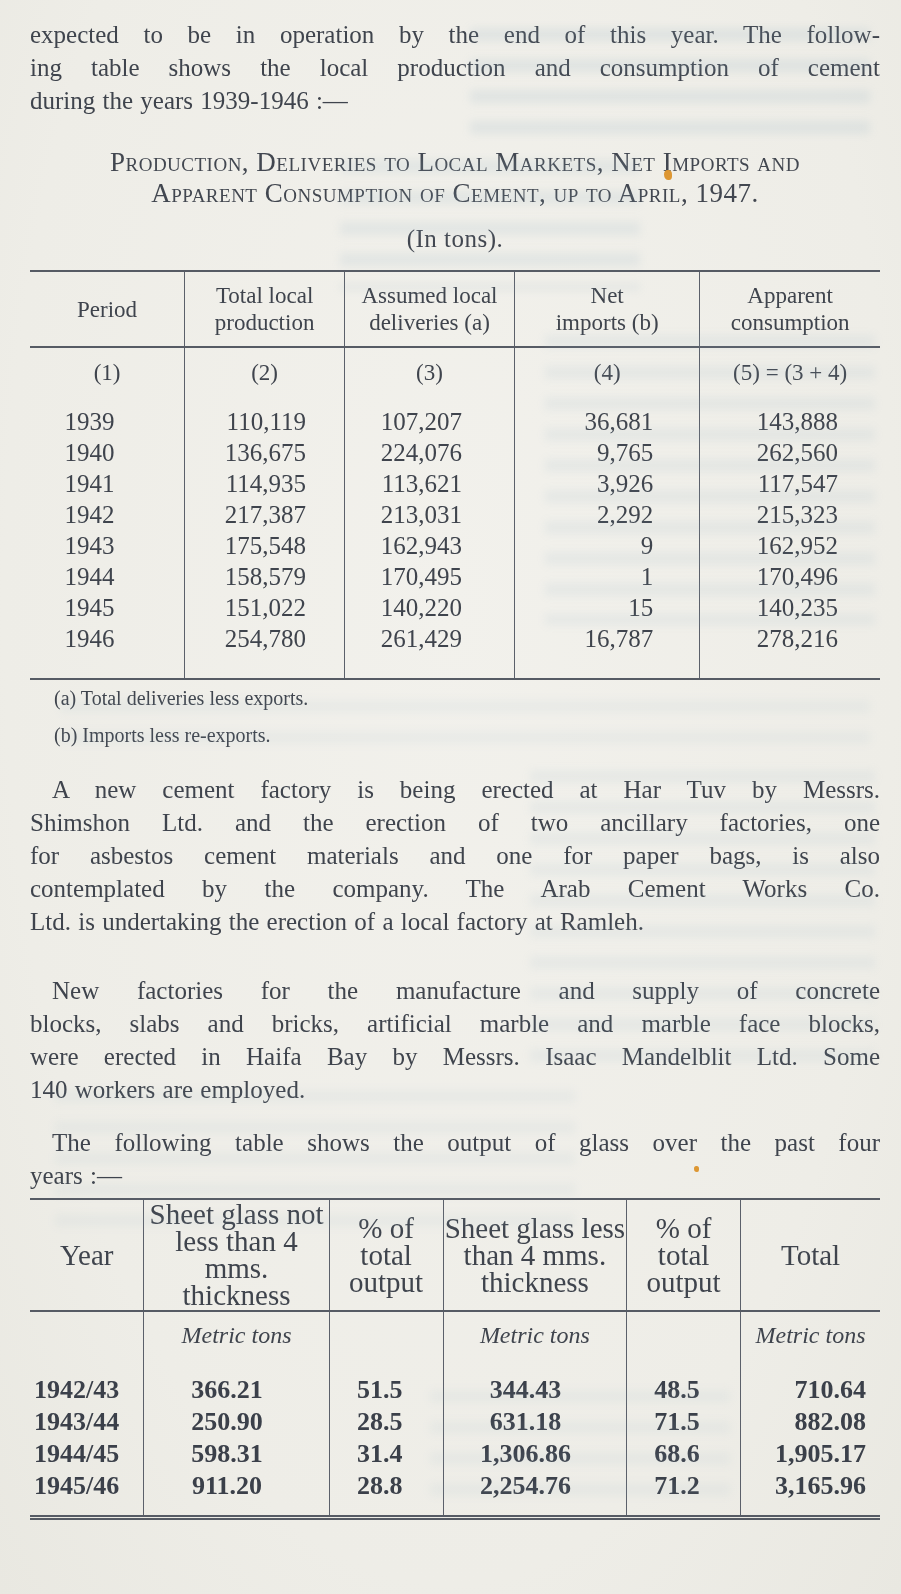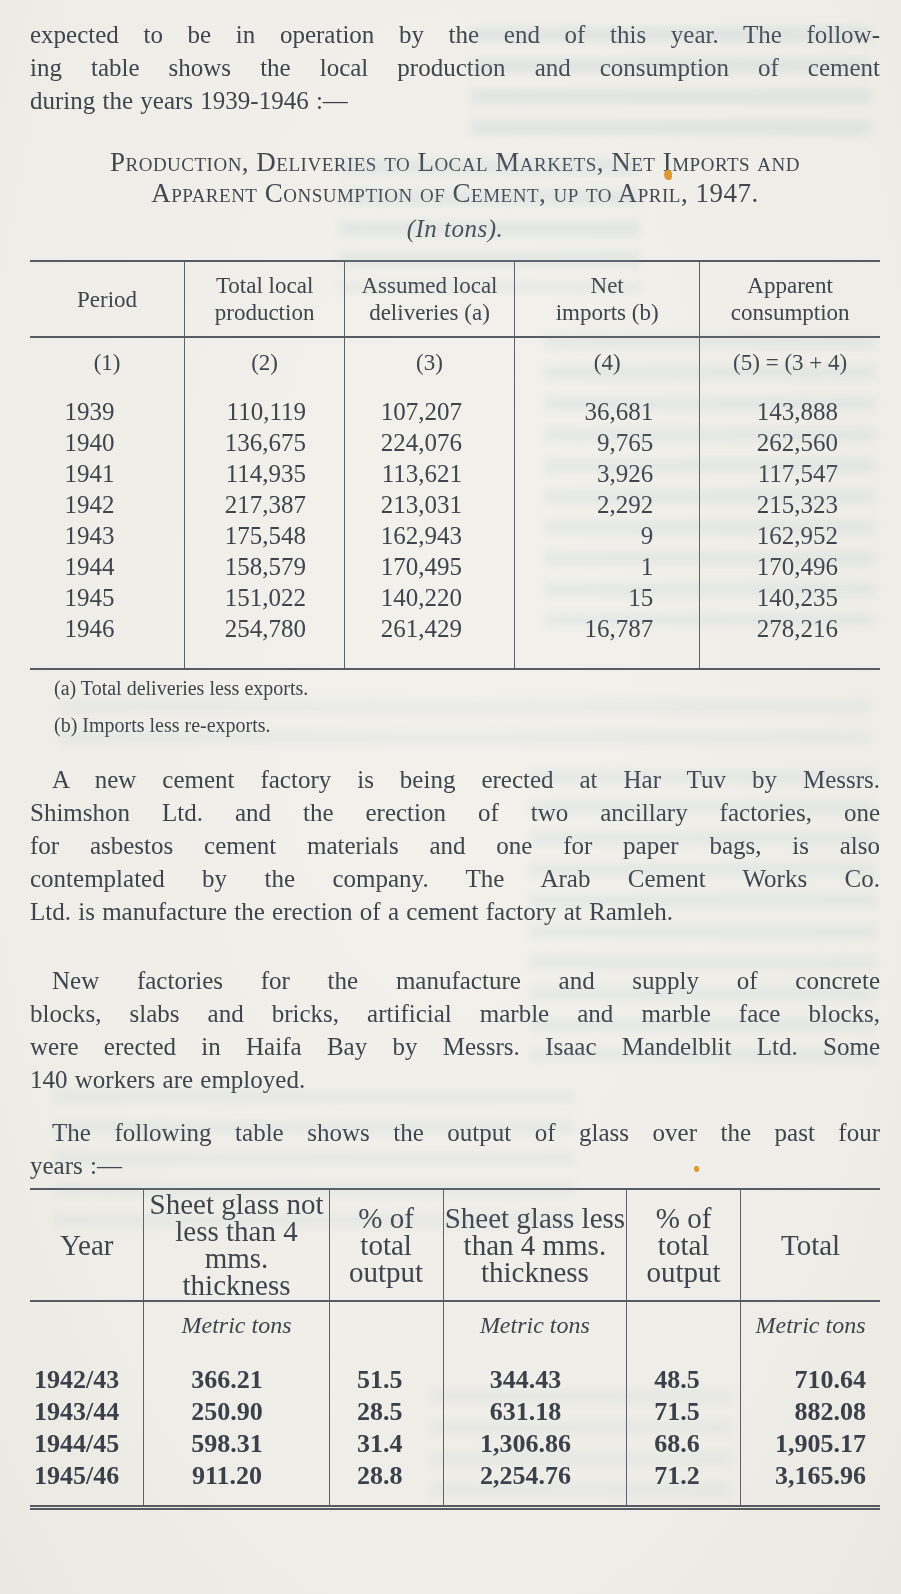--- a/index.html
+++ b/index.html
@@ -17,21 +17,21 @@
     box-sizing:border-box;
     padding:18px 21px 0 30px;
   }
   
   .para{margin:0;font-size:25px;line-height:33px;}
   .line{display:block;text-align:justify;text-align-last:justify;word-spacing:1px;white-space:normal;}
   .line.last{text-align-last:left;}
   .line.indent{text-indent:22px;}
   
   .tbl-title{margin-top:30px;text-align:center;font-variant:small-caps;font-size:27px;line-height:31px;letter-spacing:0.5px;color:#424750;}
-  .tbl-title .subline{font-variant:normal;font-size:25px;margin-top:4px;font-style:italic;}
+  .tbl-title .subline{font-variant:normal;font-size:25px;margin-top:14px;}
   .sec-heading{margin-top:34px;text-align:center;font-variant:small-caps;font-size:27px;letter-spacing:1px;color:#424750;}
   
   table{border-collapse:collapse;width:850px;table-layout:fixed;}
   .cement-table{margin-top:16px;border-top:2px solid #565b64;border-bottom:2px solid #565b64;}
   .glass-table{margin-top:6px;border-top:2px solid #565b64;border-bottom:5px double #565b64;}
   th,td{border-right:1px solid #5b606a;font-weight:normal;box-sizing:border-box;}
   th:last-child,td:last-child{border-right:none;}
   .cement-table .labels th{border-bottom:2px solid #565b64;height:76px;vertical-align:middle;font-size:23px;line-height:27px;text-align:center;}
   .cement-table .colnums th{height:50px;vertical-align:middle;font-size:23px;text-align:center;}
   .cement-table tbody td{height:29px;font-size:25px;line-height:29px;}
@@ -191,21 +191,21 @@
   <div class="footnotes">
     <span class="footnote">(a) Total deliveries less exports.</span>
     <span class="footnote">(b) Imports less re-exports.</span>
   </div>
 
   <p class="para m-top26">
     <span class="line indent">A new cement factory is being erected at Har Tuv by Messrs.</span>
     <span class="line">Shimshon Ltd. and the erection of two ancillary factories, one</span>
     <span class="line">for asbestos cement materials and one for paper bags, is also</span>
     <span class="line">contemplated by the company.  The Arab Cement Works Co.</span>
-    <span class="line last">Ltd. is manufacture the erection of a cement factory at Ramleh.</span>
+    <span class="line last">Ltd. is undertaking the erection of a local factory at Ramleh.</span>
   </p>
 
   <p class="para m-top36">
     <span class="line indent">New factories for the manufacture and supply of concrete</span>
     <span class="line">blocks, slabs and bricks, artificial marble and marble face blocks,</span>
     <span class="line">were erected in Haifa Bay by Messrs. Isaac Mandelblit Ltd.  Some</span>
     <span class="line last">140 workers are employed.</span>
   </p>
 
 

